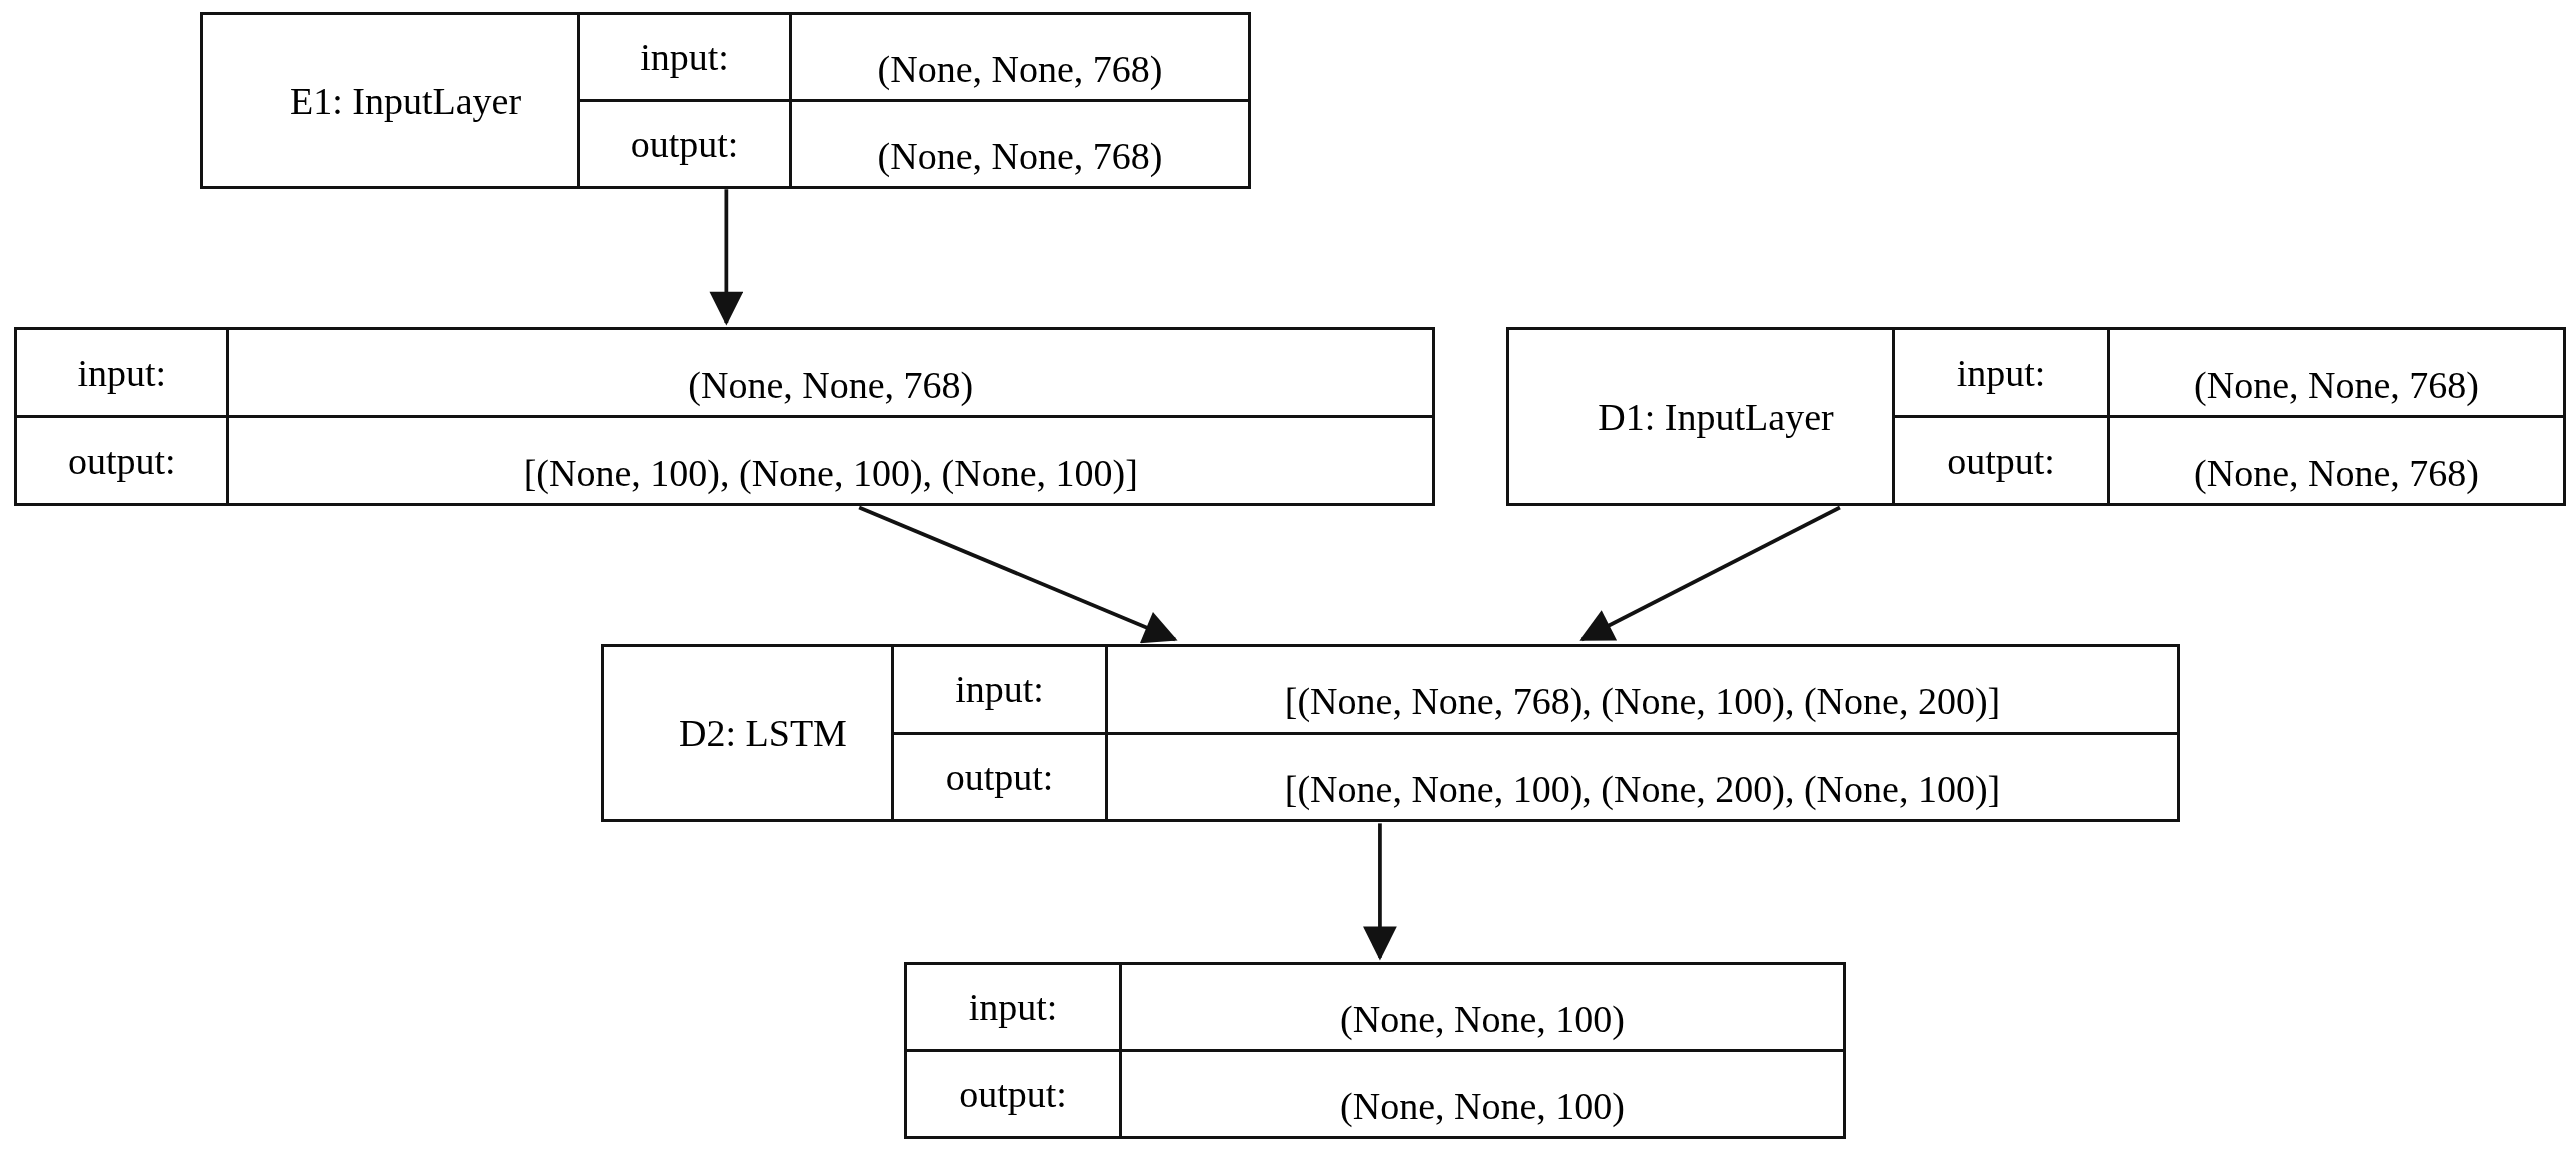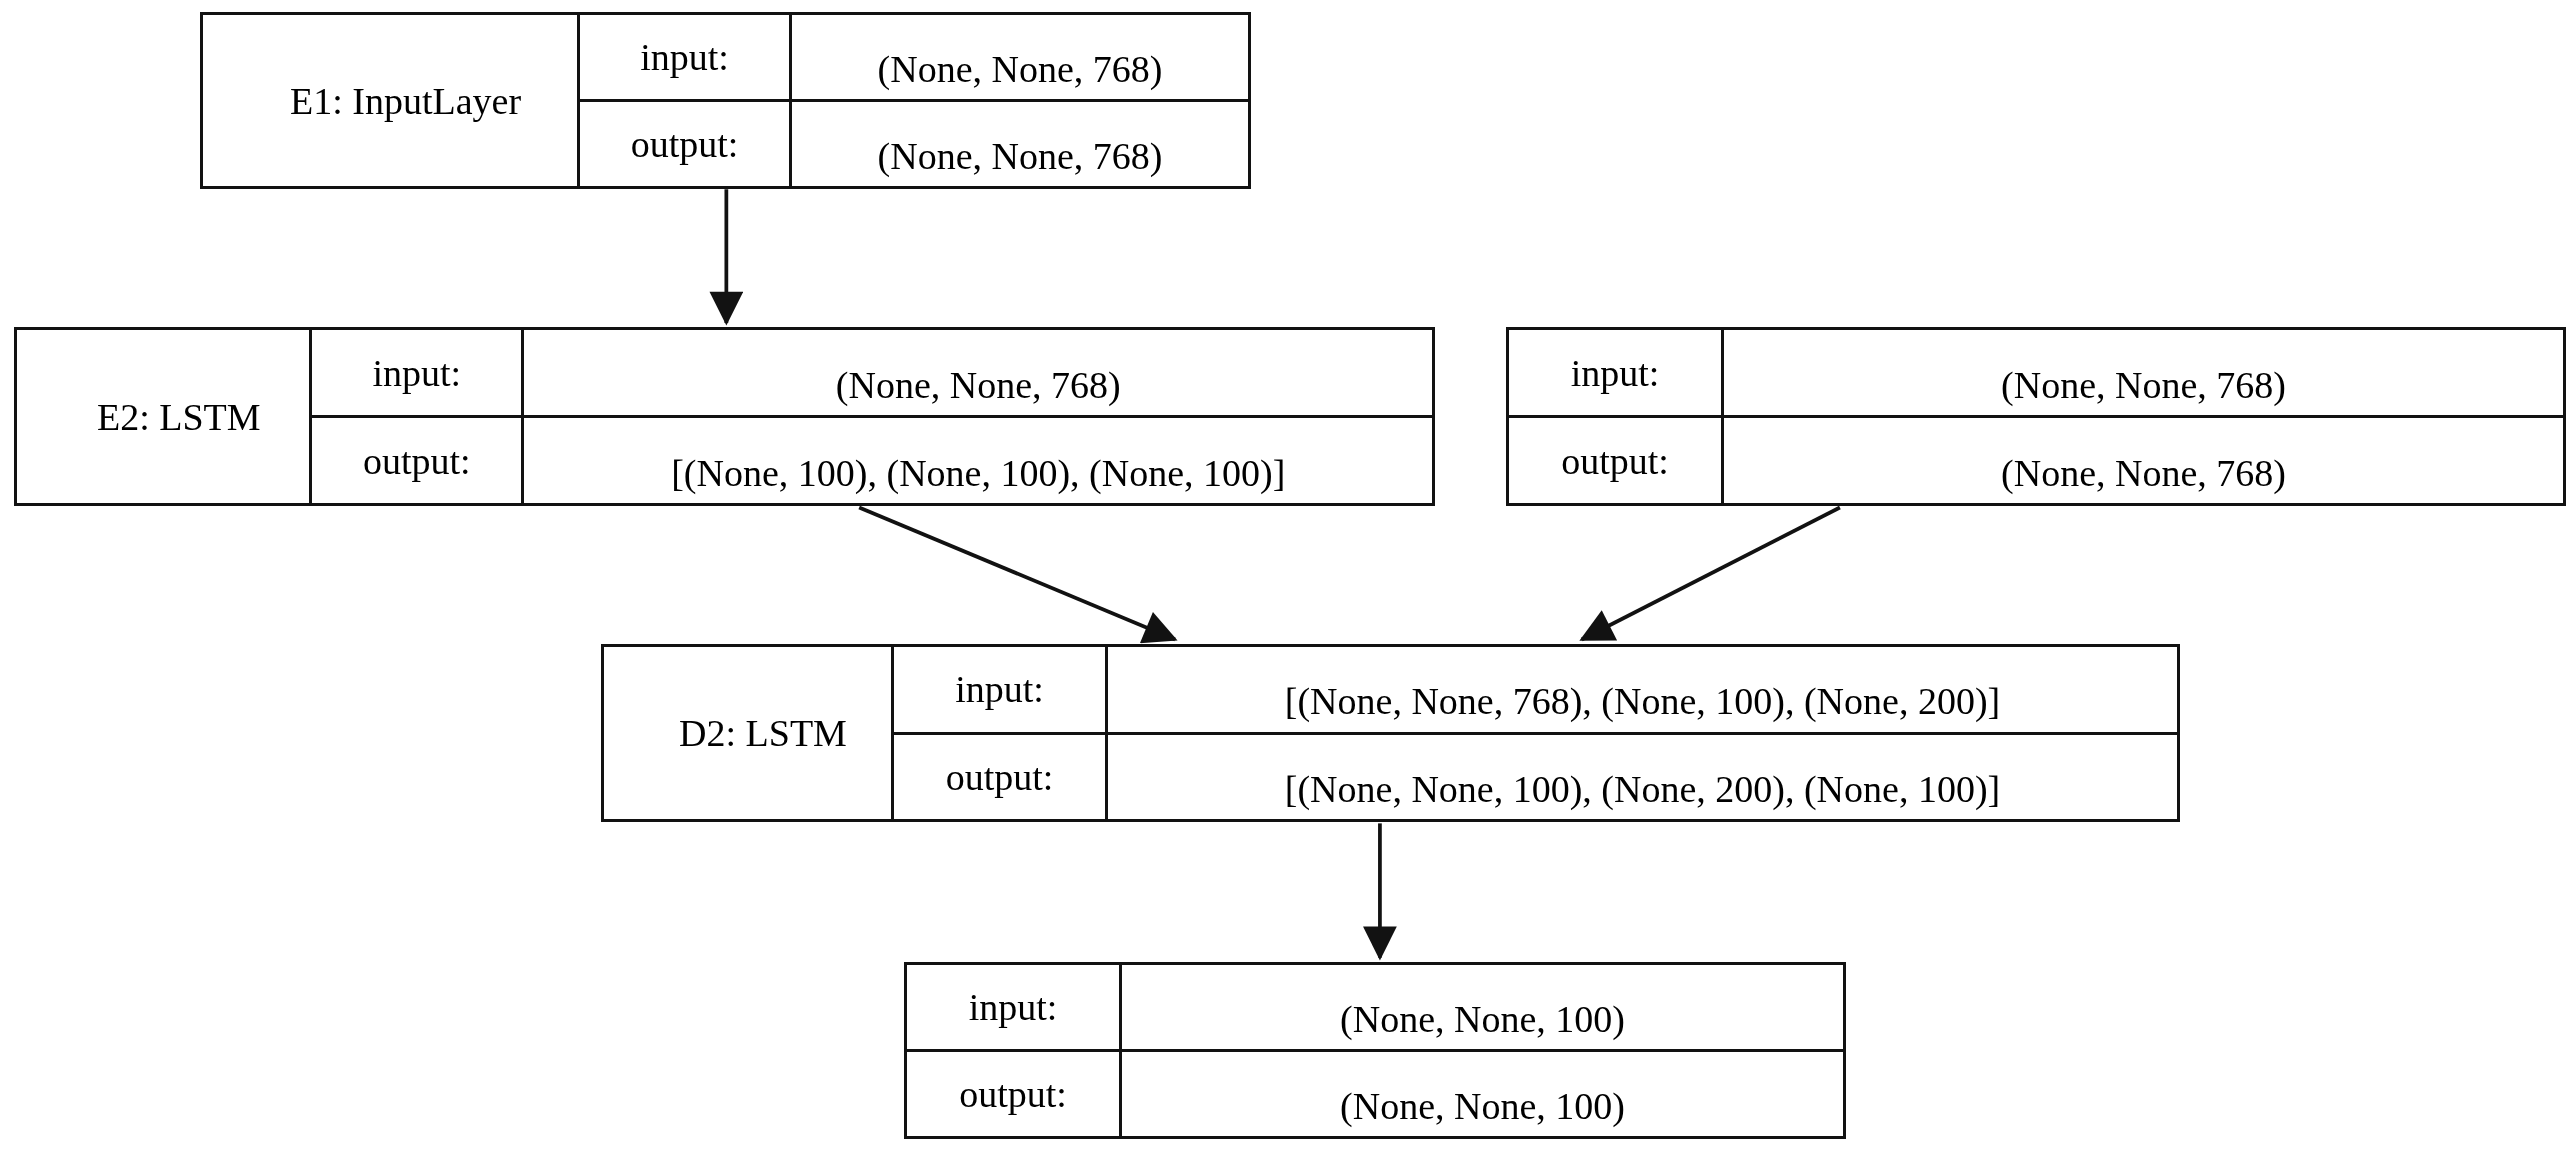--- a/index.html
+++ b/index.html
@@ -122,34 +122,34 @@
         <div class="cell value">(None, None, 768)</div>
       </div>
       <div class="row">
         <div class="cell label">output:</div>
         <div class="cell value">(None, None, 768)</div>
       </div>
     </div>
   </div>
 
   <div class="node n-e2">
-    <div class="cell name">E2: LSTM</div>
     <div class="rows">
       <div class="row top">
         <div class="cell label">input:</div>
         <div class="cell value">(None, None, 768)</div>
       </div>
       <div class="row">
         <div class="cell label">output:</div>
         <div class="cell value">[(None, 100), (None, 100), (None, 100)]</div>
       </div>
     </div>
   </div>
 
   <div class="node n-d1">
+    <div class="cell name">D1: InputLayer</div>
     <div class="rows">
       <div class="row top">
         <div class="cell label">input:</div>
         <div class="cell value">(None, None, 768)</div>
       </div>
       <div class="row">
         <div class="cell label">output:</div>
         <div class="cell value">(None, None, 768)</div>
       </div>
     </div>

